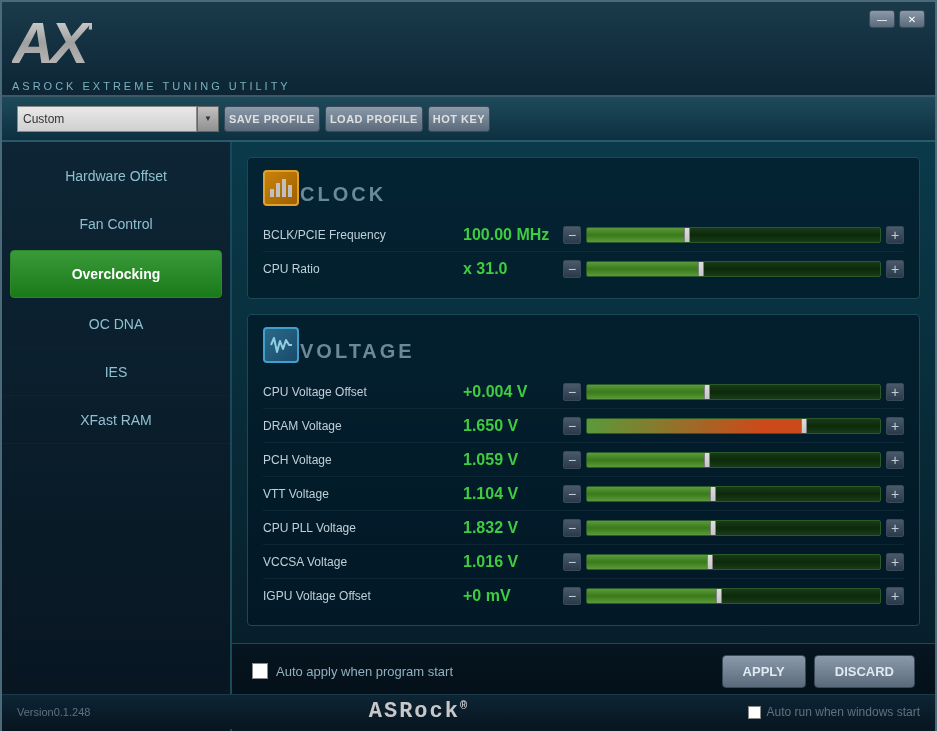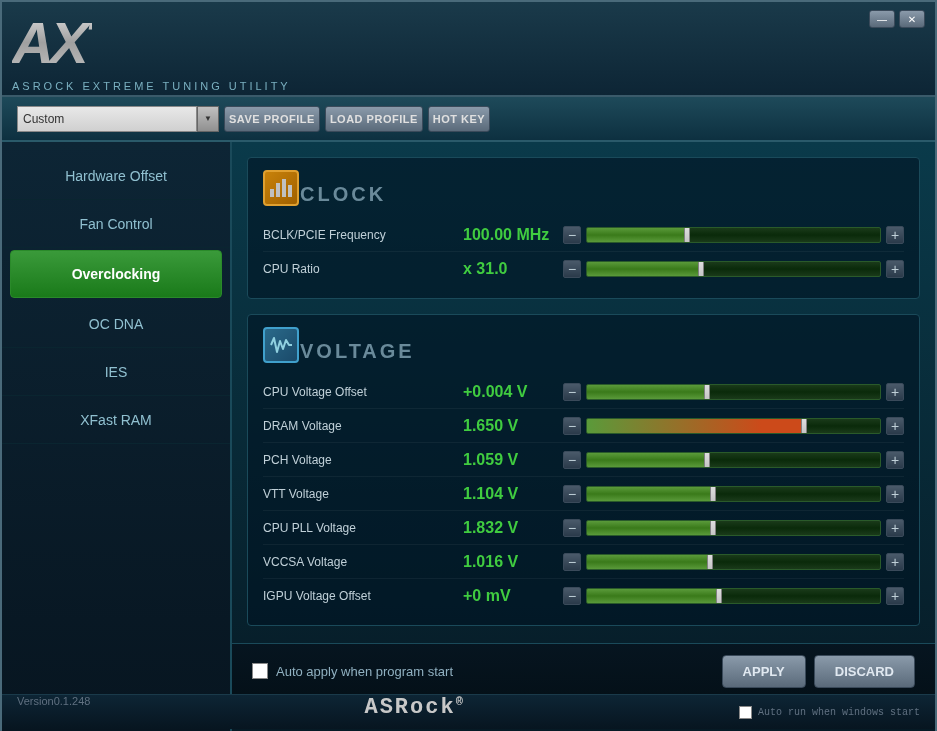--- a/index.html
+++ b/index.html
@@ -332,40 +332,40 @@
       font-weight: bold;
       cursor: pointer;
     }
 
     
     .status-bar {
       height: 35px;
       background: linear-gradient(180deg, #0d2535 0%, #071520 100%);
       border-top: 1px solid #1a3a4a;
       display: flex;
+      align-items: center;
       justify-content: space-between;
       padding: 0 15px;
       position: absolute;
       bottom: 0;
       left: 0;
       right: 0;
     }
 
     .version-text {
       color: #607080;
       font-size: 11px;
     }
 
     .auto-run {
       display: flex;
       align-items: center;
       gap: 6px;
       color: #607080;
-      font-size: 10px;
-      font-family: Liberation Mono, monospace;
+      font-size: 12px;
     }
 
     .voltage-icon {
       background: linear-gradient(135deg, #2a6a8a 0%, #1a4a6a 100%);
       border-color: #40a0cc;
     }
 
     .icon-bars {
       display: flex;
       align-items: flex-end;

